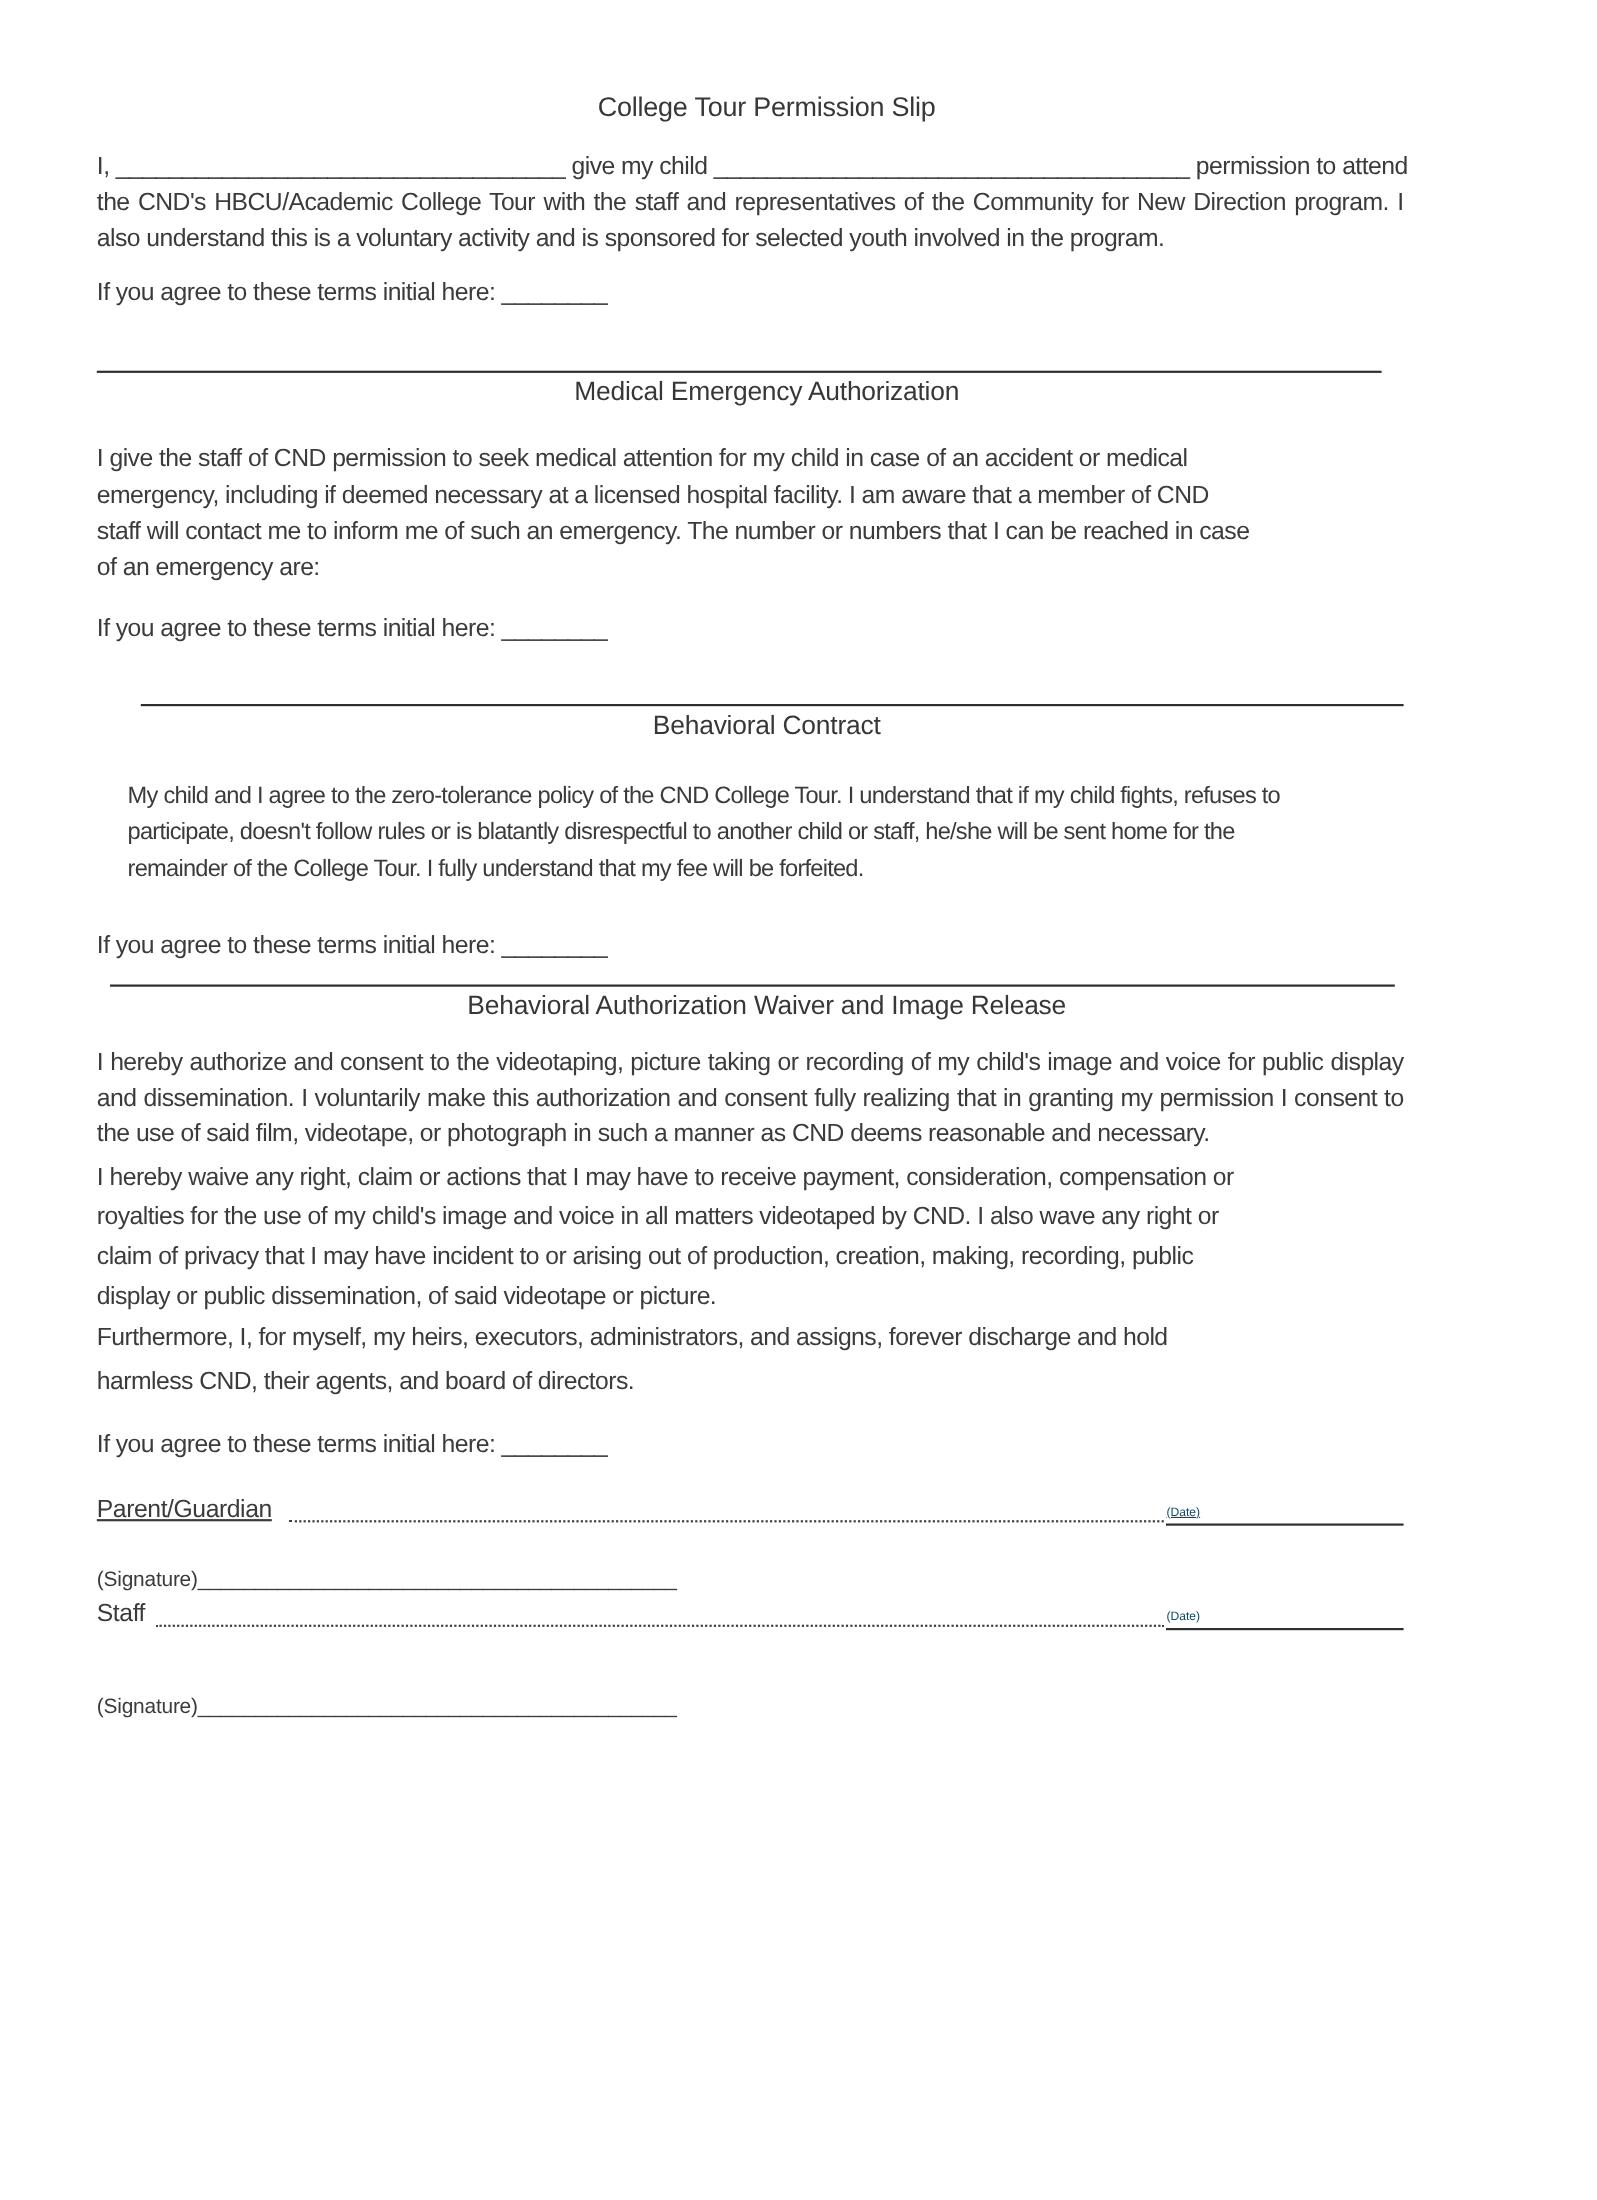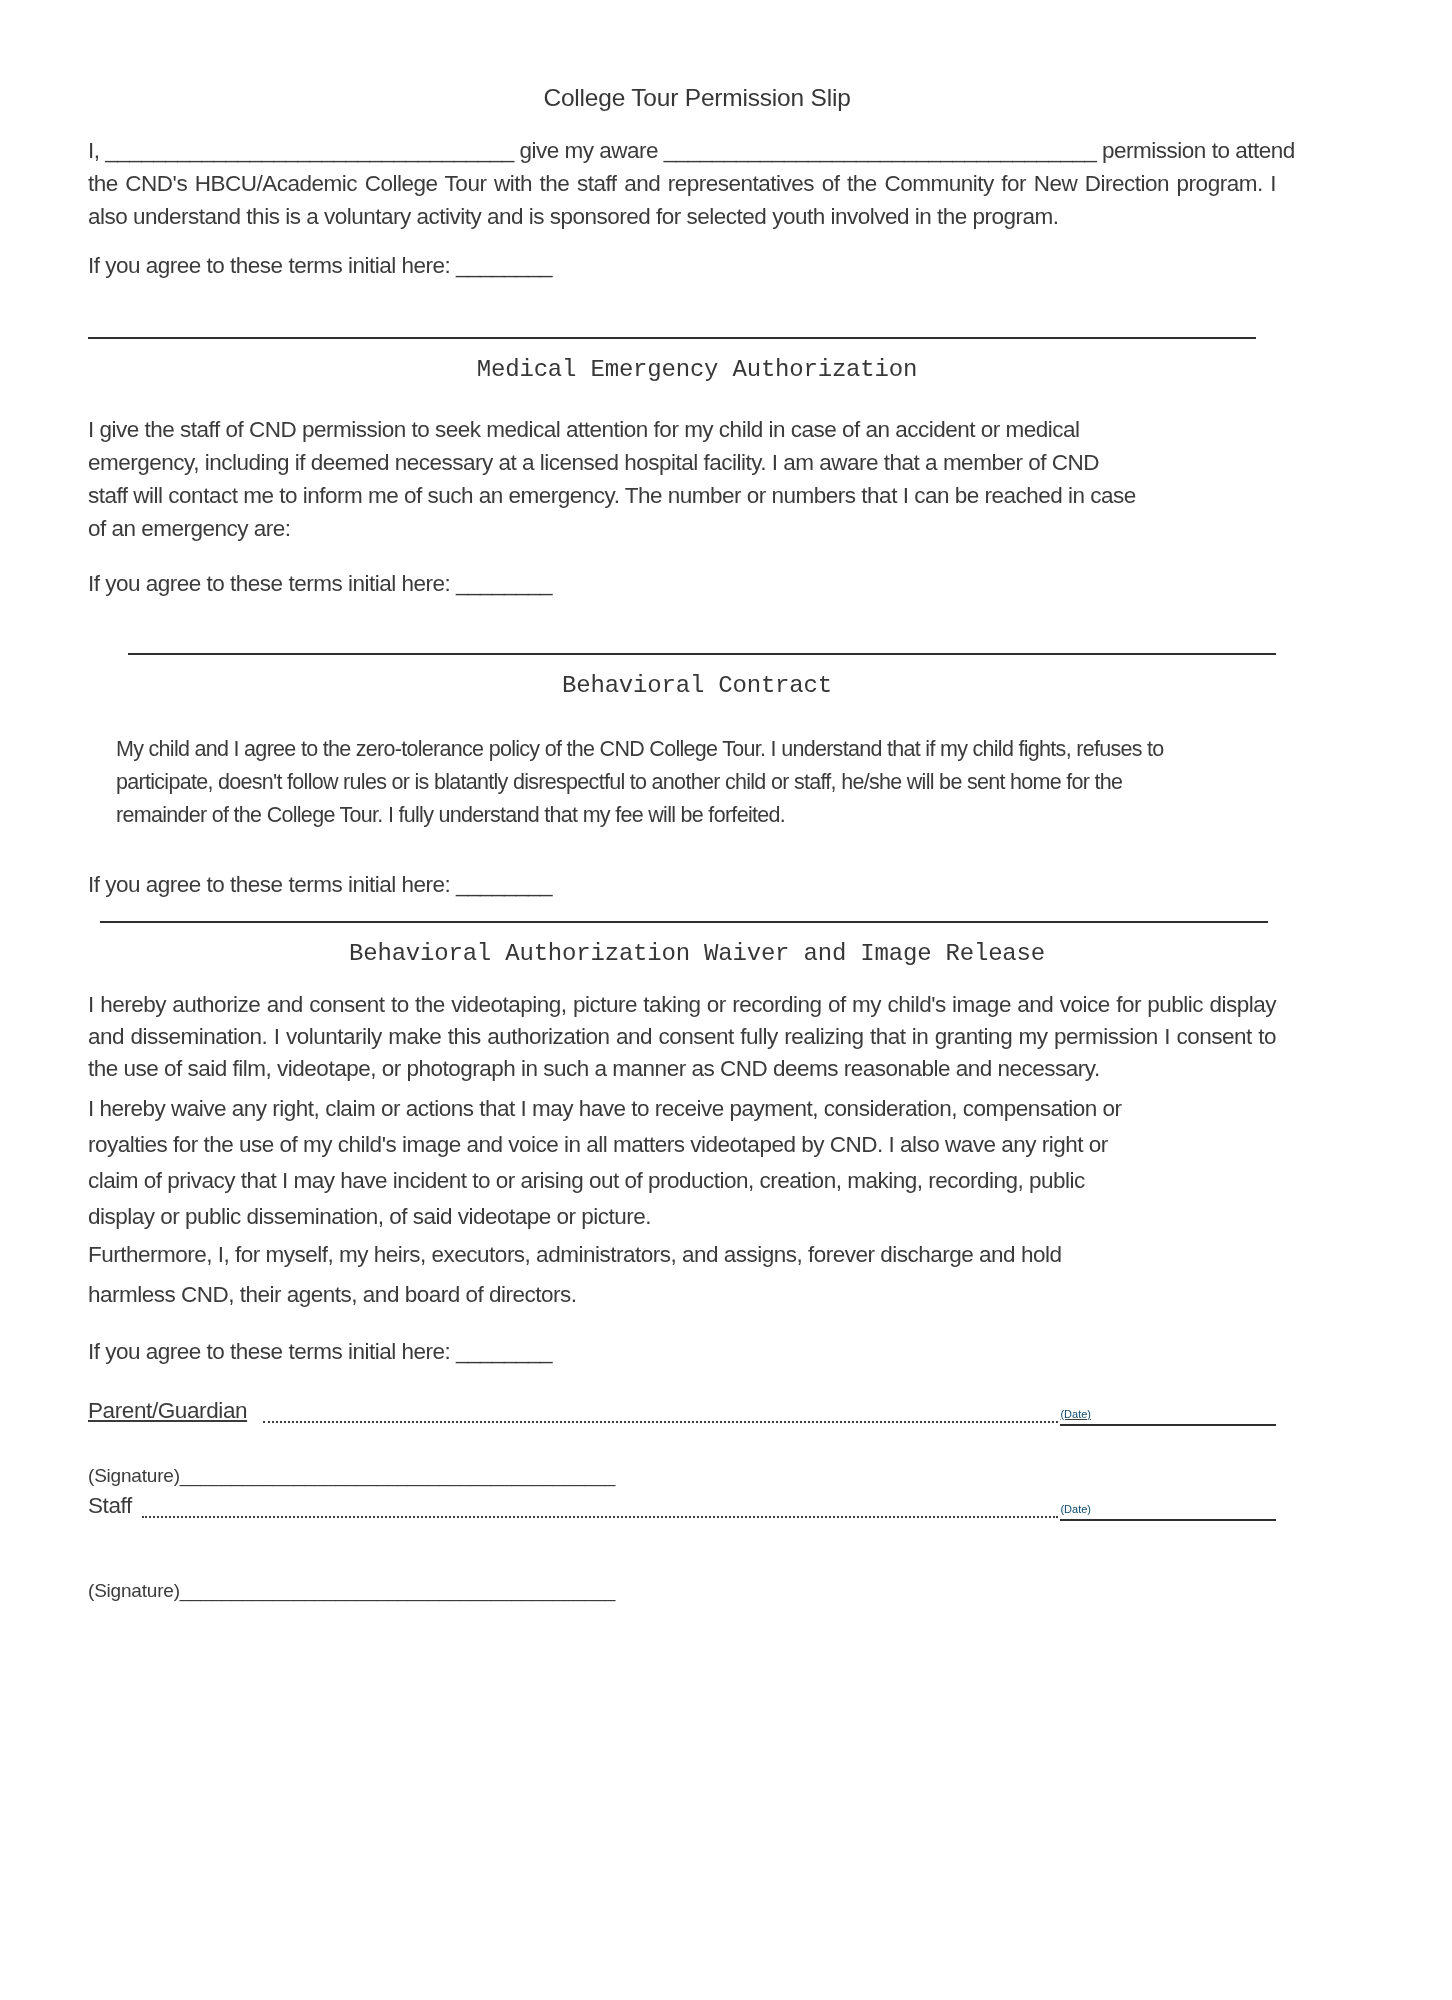--- a/index.html
+++ b/index.html
@@ -15,21 +15,21 @@
     border-radius:19px;
   }
   h1.doc-title {
     font-size:24.5px; font-weight:500; letter-spacing:-0.2px;
     text-align:center; line-height:36px;
     margin:0 0 18px 0; padding-left:30px; color:#373737;
   }
   h2.section-heading {
     font-size:24px; font-weight:500; letter-spacing:-0.2px;
     text-align:center; line-height:36px;
-    margin:13px; padding-left:30px; color:#373737;font-family:Liberation Mono, monospace;
+    margin:0; padding-left:30px; color:#373737;
   }
   .h2-med { margin-top:26px; }
   .h2-beh { margin-top:26px; }
   .h2-vid { margin-top:39px; }
   p { margin:0; }
   .body {
     font-size:22.5px; line-height:33px; letter-spacing:-0.5px; color:#3b3b3b;
   }
   .justify { text-align:justify; }
   .pre { white-space:pre; }
@@ -71,21 +71,21 @@
   .sig2 { margin-top:56px; }
   .ufield { color:#3b3b3b; }
 </style>
 </head>
 <body>
 
 <div class="page">
 
   <h1 class="doc-title">College Tour Permission Slip</h1>
 
-  <p class="body intro-line"><span>I,</span> <span class="ufield">__________________________________</span> <span>give my aware</span> <span class="ufield">____________________________________</span> <span>permission to attend</span></p>
+  <p class="body intro-line"><span>I,</span> <span class="ufield">__________________________________</span> <span>give my child</span> <span class="ufield">____________________________________</span> <span>permission to attend</span></p>
 
   <p class="body justify">the CND's HBCU/Academic College Tour with the staff and representatives of the Community for New Direction program. I also understand this is a voluntary activity and is sponsored for selected youth involved in the program.</p>
 
   <p class="agree agree-1"><span>If you agree to these terms initial here:</span> <span class="ufield">________</span></p>
 
   <hr class="section-divider div1">
 
   <h2 class="section-heading h2-med">Medical Emergency Authorization</h2>
 
   <p class="body pre med-para">I give the staff of CND permission to seek medical attention for my child in case of an accident or medical

